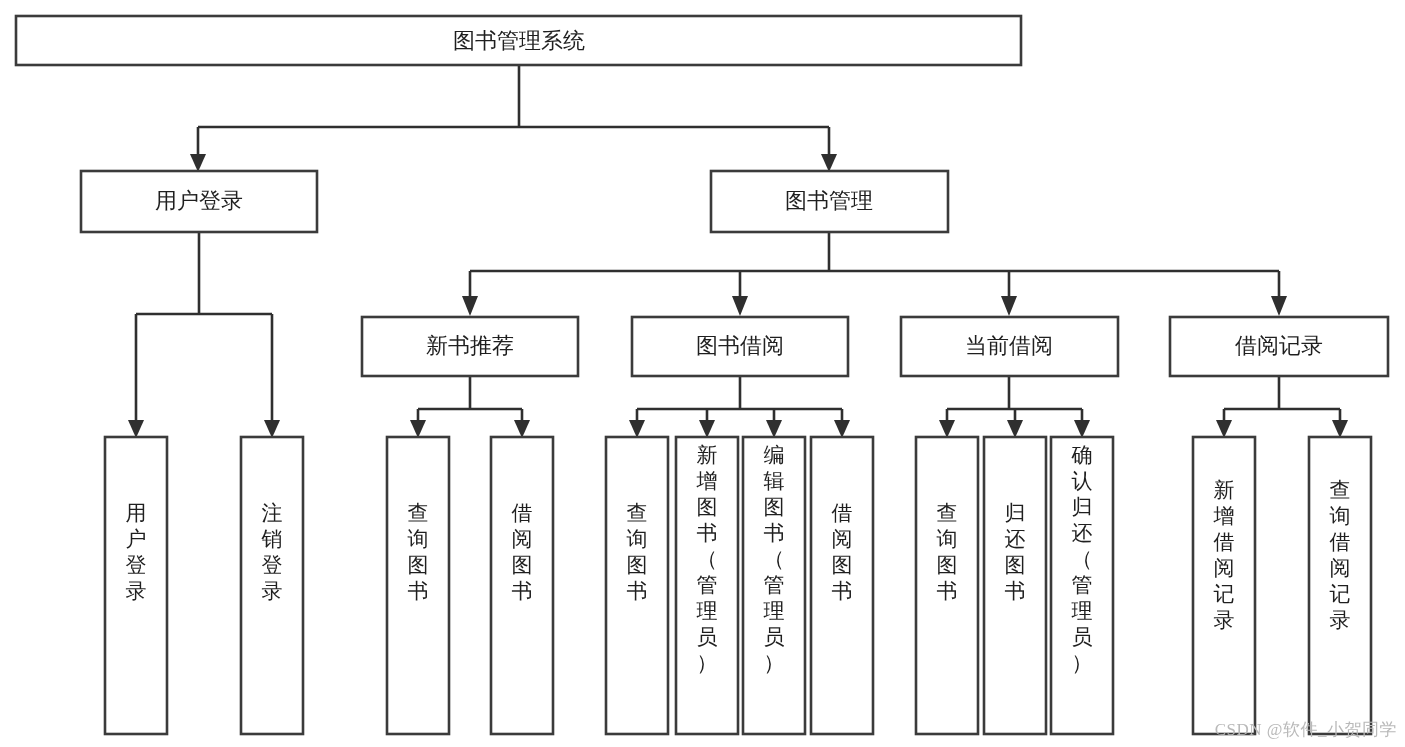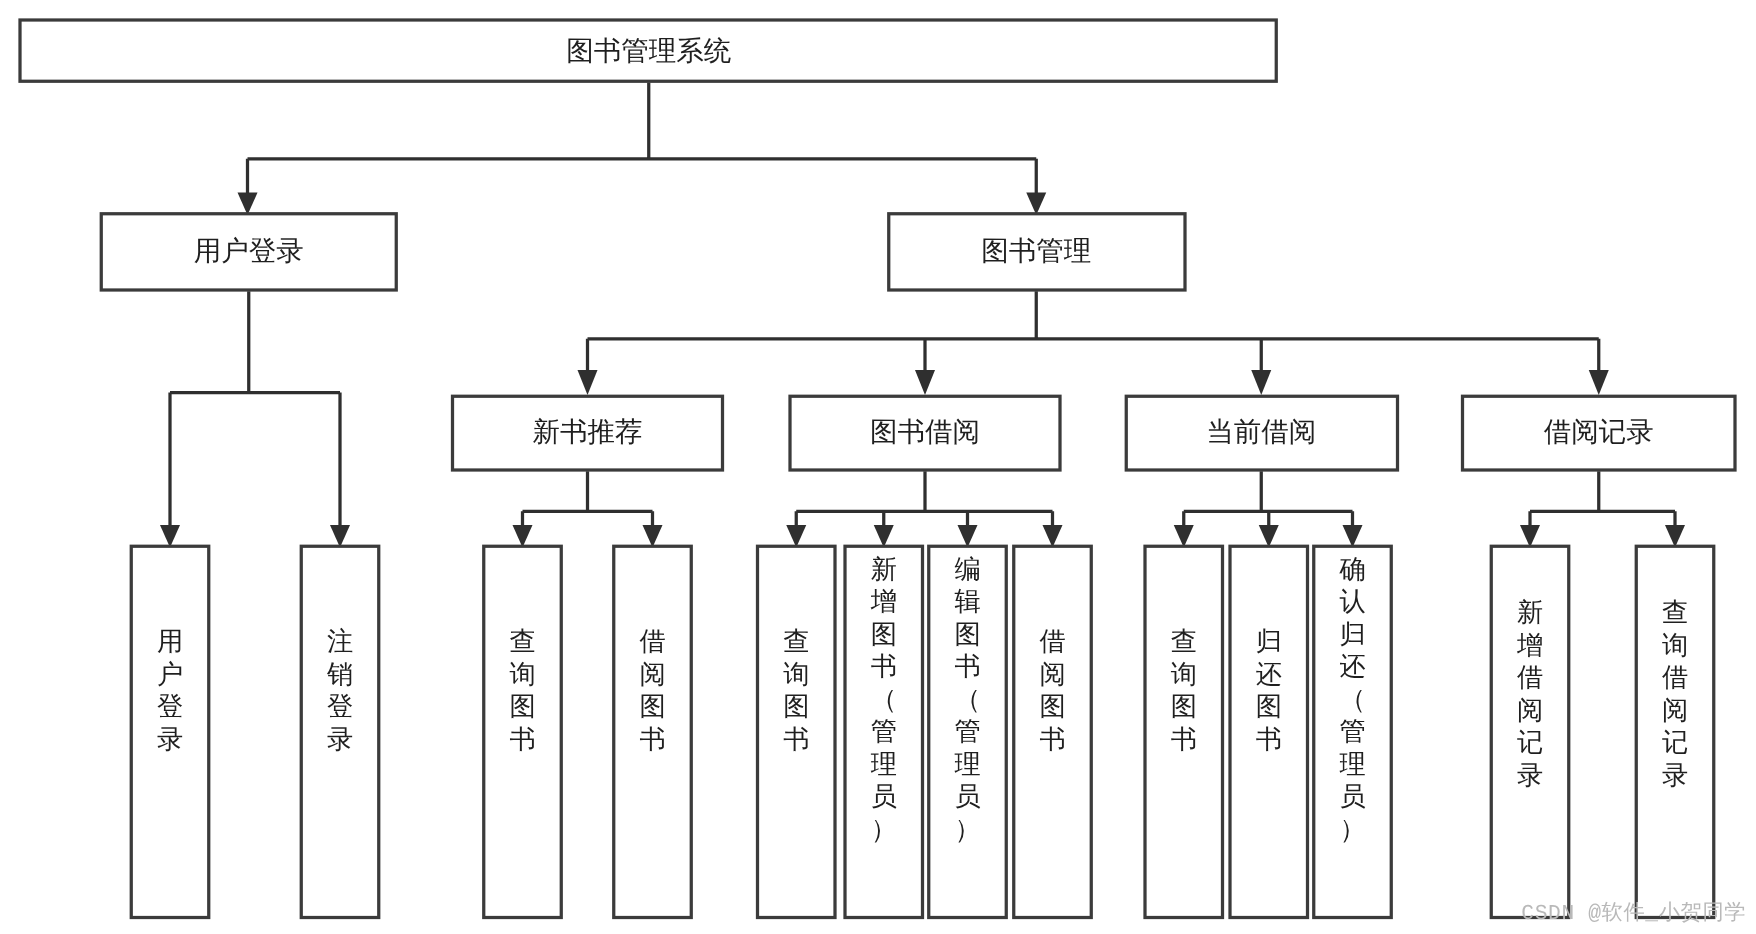--- a/index.html
+++ b/index.html
@@ -43,21 +43,21 @@
     fill: none;
   }
   .arrow-head {
     fill: #2f2f2f;
     stroke: none;
   }
   .watermark {
     position: absolute;
     right: 8px;
     bottom: 6px;
-    font-family: Liberation Mono, monospace;
+    font-family: Liberation Serif, serif;
     font-size: 17px;
     color: #b9b9b9;
     letter-spacing: 0.5px;
     white-space: nowrap;
     pointer-events: none;
   }
 </style>
 </head>
 <body>
 

